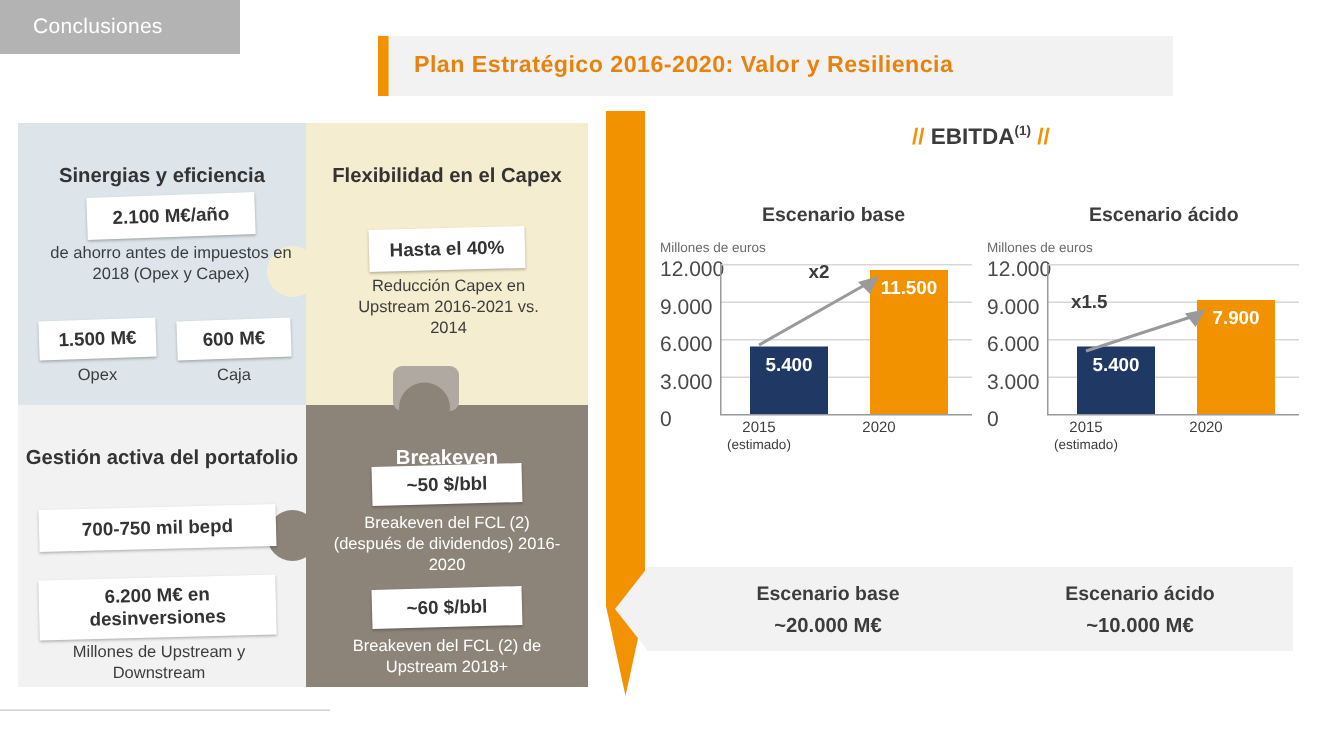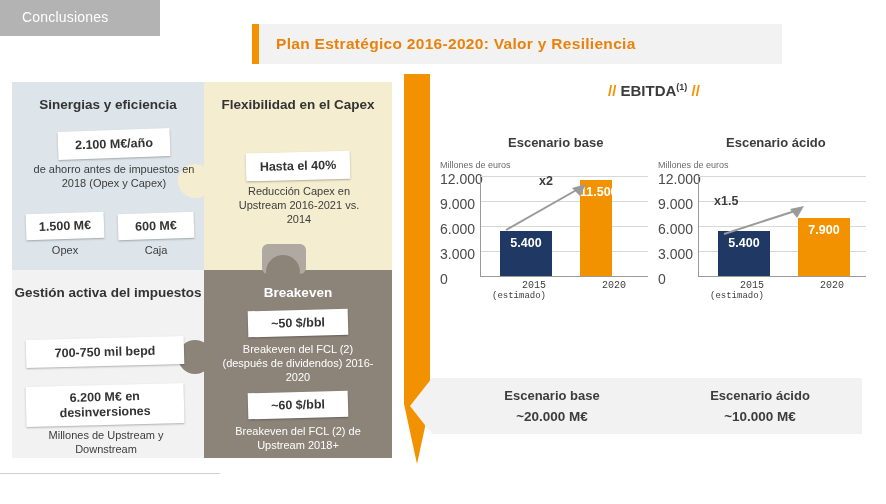--- a/index.html
+++ b/index.html
@@ -36,21 +36,21 @@
 
   
   .quad{position:absolute;}
   .q1{left:12px;top:82px;width:192px;height:188px;background:#dde5ea;}
   .q2{left:204px;top:82px;width:188px;height:188px;background:#f5edcf;}
   .q3{left:12px;top:270px;width:192px;height:188px;background:#f2f2f2;}
   .q4{left:204px;top:270px;width:188px;height:188px;background:#8c8379;}
 
   .qtitle{
     text-align:center;font-weight:bold;font-size:13.5px;color:#333;
-    padding-top:14px;line-height:18px;
+    padding-top:26px;line-height:18px;
   }
   .q4 .qtitle{color:#ffffff;}
 
   
   .knob{position:absolute;border-radius:50%;}
   .knob-a{left:178px;top:164px;width:34px;height:34px;background:#f5edcf;}
   .knob-b{left:178px;top:340px;width:34px;height:34px;background:#8c8379;}
   .knob-c{left:266px;top:255px;width:34px;height:34px;background:#8c8379;}
   .notch-mid{position:absolute;left:262px;top:244px;width:44px;height:30px;background:#b0a9a1;border-radius:6px;}
 
@@ -106,21 +106,21 @@
   .ch1{left:440px;top:176px;}
   .ch2{left:658px;top:176px;}
 
   .axis-lbl{position:absolute;font-size:14px;color:#4a4a4a;width:34px;}
   .grid{position:absolute;left:40px;height:1px;background:#d7d7d7;width:168px;}
   .bar{position:absolute;bottom:0;}
   .bar-val{
     position:absolute;color:#ffffff;font-weight:bold;font-size:12.5px;
     width:100%;text-align:center;top:5px;
   }
-  .xlbl{position:absolute;font-size:10px;color:#3c3c3c;text-align:right;width:80px;font-family:Liberation Mono, monospace;}
+  .xlbl{position:absolute;font-size:10px;color:#3c3c3c;text-align:center;width:80px;}
   .xlbl small{display:block;font-size:9px;}
   .multiple{position:absolute;font-weight:bold;font-size:12.5px;color:#3c3c3c;}
 
   
   .caja-head{position:absolute;left:480px;top:348px;font-weight:bold;font-size:15px;}
   .caja-band{
     position:absolute;left:432px;top:378px;width:430px;height:56px;background:#f2f2f2;
   }
   .caja-band:before{
     content:"";position:absolute;left:-22px;top:0;border-top:28px solid transparent;
@@ -147,21 +147,21 @@
     <span>Plan Estratégico 2016-2020: Valor y Resiliencia</span>
   </div>
 
   <div class="quad q1">
     <div class="qtitle">Sinergias y eficiencia</div>
   </div>
   <div class="quad q2">
     <div class="qtitle">Flexibilidad en el Capex</div>
   </div>
   <div class="quad q3">
-    <div class="qtitle">Gestión activa del impuestos</div>
+    <div class="qtitle">Gestión activa del portafolio</div>
   </div>
   <div class="quad q4">
     <div class="qtitle">Breakeven</div>
   </div>
 
   <div class="notch-mid"></div>
   <div class="knob knob-a"></div>
   <div class="knob knob-b"></div>
   <div class="knob knob-c"></div>
 
@@ -209,21 +209,21 @@
     <div class="grid" style="top:25px;"></div>
     <div class="grid" style="top:50px;"></div>
     <div class="grid" style="top:75px;"></div>
     <div class="grid" style="top:100px;background:#9a9a9a;"></div>
     <div style="position:absolute;left:40px;top:0;width:1px;height:100px;background:#9a9a9a;"></div>
 
     <div style="position:absolute;left:40px;top:0;width:168px;height:100px;">
       <div class="bar" style="left:20px;width:52px;height:45px;background:#1f3864;">
         <div class="bar-val">5.400</div>
       </div>
-      <div class="bar" style="left:100px;width:32px;height:96px;background:#f39200;">
+      <div class="bar" style="left:100px;width:52px;height:96px;background:#f39200;">
         <div class="bar-val">11.500</div>
       </div>
     </div>
 
     <svg style="position:absolute;left:62px;top:6px;" width="88" height="52" viewBox="0 0 88 52">
       <line x1="4" y1="48" x2="78" y2="6" stroke="#9a9a9a" stroke-width="2"></line>
       <polygon points="84,2 70,6 78,14" fill="#9a9a9a"></polygon>
     </svg>
     <div class="multiple" style="left:64px;top:-2px;margin-left:35px;">x2</div>
 
@@ -244,21 +244,21 @@
     <div class="grid" style="top:25px;"></div>
     <div class="grid" style="top:50px;"></div>
     <div class="grid" style="top:75px;"></div>
     <div class="grid" style="top:100px;background:#9a9a9a;"></div>
     <div style="position:absolute;left:40px;top:0;width:1px;height:100px;background:#9a9a9a;"></div>
 
     <div style="position:absolute;left:40px;top:0;width:168px;height:100px;">
       <div class="bar" style="left:20px;width:52px;height:45px;background:#1f3864;">
         <div class="bar-val">5.400</div>
       </div>
-      <div class="bar" style="left:100px;width:52px;height:58px;background:#f39200;">
+      <div class="bar" style="left:100px;width:52px;height:76px;background:#f39200;">
         <div class="bar-val">7.900</div>
       </div>
     </div>
 
     <svg style="position:absolute;left:62px;top:26px;" width="88" height="36" viewBox="0 0 88 36">
       <line x1="4" y1="32" x2="78" y2="8" stroke="#9a9a9a" stroke-width="2"></line>
       <polygon points="84,4 70,7 77,16" fill="#9a9a9a"></polygon>
     </svg>
     <div class="multiple" style="left:56px;top:18px;">x1.5</div>
 

